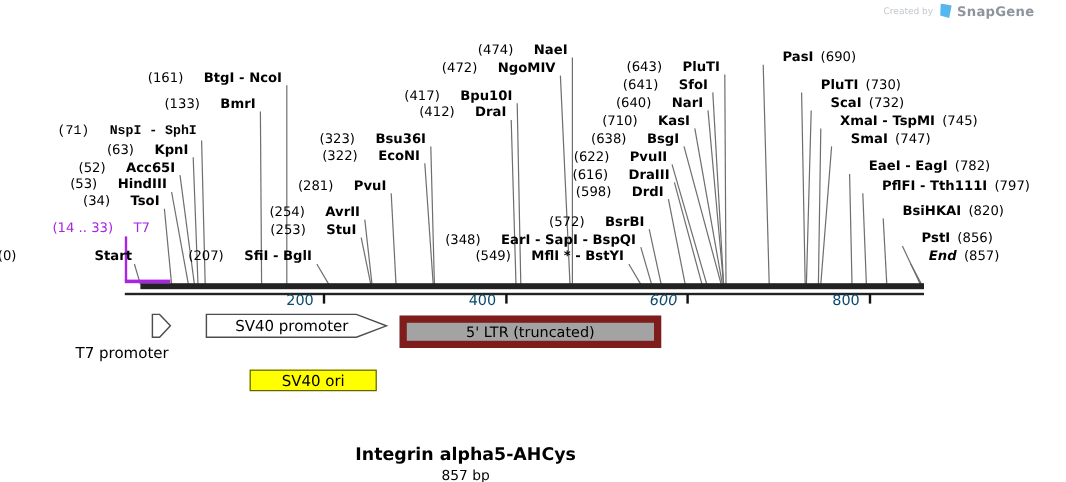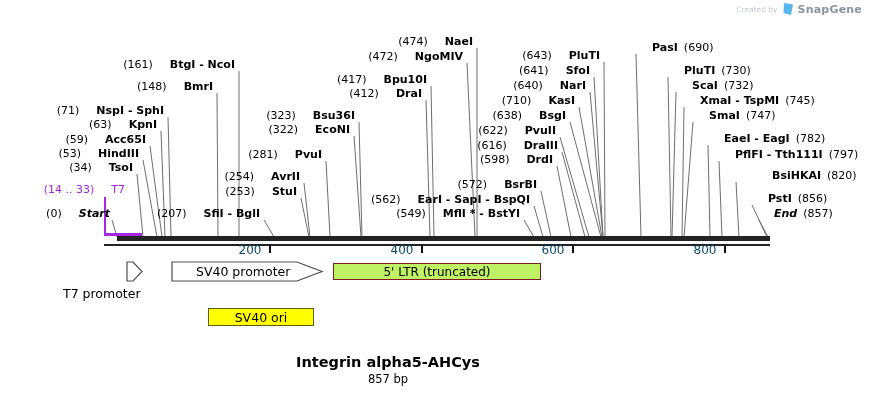--- a/index.html
+++ b/index.html
@@ -5,36 +5,36 @@
   html,body{margin:0;padding:0;background:#ffffff;}
   #stage{position:relative;width:888px;height:402px;background:#fff;overflow:hidden;
          font-family:"DejaVu Sans","Liberation Sans",sans-serif;}
   svg.leads{position:absolute;left:0;top:0;width:888px;height:402px;}
   .site{position:absolute;white-space:nowrap;font-size:11px;color:#000;line-height:13px;}
   .site .pos{font-weight:400;}
   .site .nm{font-weight:700;padding-left:12px;}
   .site.rform .nm{margin-right:6px;}
   .site.lform .pos{margin-right:5px;}
   .site.t7lab{color:#a825e3;}
-  .site.startlab .nm{font-style:italic;}
+  .site.startlab .nm{margin-left:48px;}
   .site.endlab .nm{font-style:italic;}
   .bar-thick{position:absolute;left:117px;top:236px;width:653px;height:5px;background:#232323;}
   .bar-thin{position:absolute;left:104px;top:244px;width:666px;height:2px;background:#232323;}
   .t7-vline{position:absolute;left:104px;top:197px;width:2px;height:37px;background:#a825e3;}
   .t7-hline{position:absolute;left:104px;top:233px;width:38px;height:3px;background:#a825e3;}
   .tick{position:absolute;top:245px;width:2px;height:8px;background:#111;}
   .ticklab{position:absolute;top:243px;width:34px;text-align:center;font-size:12px;color:#0c4a6e;}
   .featlab{position:absolute;font-size:12.5px;color:#000;white-space:nowrap;}
-  .ltrbox{position:absolute;left:333px;top:263px;width:206px;height:15px;background:#bef264;
-          border:1px solid #7f1d1d;display:flex;align-items:center;justify-content:center;
+  .ltrbox{position:absolute;left:333px;top:263px;width:206px;height:15px;background:#a3a3a3;
+          border:6px solid #7f1d1d;display:flex;align-items:center;justify-content:center;
           font-size:12px;color:#000;white-space:nowrap;}
   .oribox{position:absolute;left:208px;top:308px;width:104px;height:16px;background:#ffff00;
           border:1px solid #5f5f12;display:flex;align-items:center;justify-content:center;
           font-size:12.5px;color:#000;white-space:nowrap;}
-  .titleblock{position:absolute;left:0;top:354px;width:776px;text-align:center;}
+  .titleblock{position:absolute;left:0;top:371px;width:776px;text-align:center;}
   .maptitle{font-size:14.5px;font-weight:700;color:#000;}
   .maplen{font-size:11.5px;color:#000;margin-top:2px;}
   .credit{position:absolute;right:26px;top:3px;display:flex;align-items:center;gap:4px;}
   .credit .cby{font-size:7.5px;color:#c4c9ce;}
   .credit .brand{font-size:11px;font-weight:600;color:#8d949c;letter-spacing:.2px;}
 </style>
 </head>
 <body>
 
 <div id="stage">
@@ -93,60 +93,60 @@
 
   <div class="t7-vline"></div>
   <div class="t7-hline"></div>
 
   <div class="tick" style="left:269px;"></div>
   <div class="tick" style="left:421px;"></div>
   <div class="tick" style="left:572px;"></div>
   <div class="tick" style="left:724px;"></div>
   <div class="ticklab" style="left:233px;">200</div>
   <div class="ticklab" style="left:385px;">400</div>
-  <div class="ticklab" style="left:536px;">600</div>
+  <div class="ticklab" style="left:536px;font-style:italic;">600</div>
   <div class="ticklab" style="left:688px;">800</div>
 
   <div class="site lform" style="right:653px;top:58px;"><span class="pos">(161)</span><span class="nm">BtgI - NcoI</span></div>
-  <div class="site lform" style="right:675px;top:80px;"><span class="pos">(148)</span><span class="nm">BmrI</span></div>
-  <div class="site lform" style="right:724px;top:104px;"><span class="pos">(71)</span><span class="nm">NspI - SphI</span></div>
+  <div class="site lform" style="right:675px;top:80px;"><span class="pos">(133)</span><span class="nm">BmrI</span></div>
+  <div class="site lform" style="right:724px;top:104px;font-family:Liberation Mono, monospace;"><span class="pos">(71)</span><span class="nm">NspI - SphI</span></div>
   <div class="site lform" style="right:731px;top:118px;"><span class="pos">(63)</span><span class="nm">KpnI</span></div>
-  <div class="site lform" style="right:742px;top:133px;"><span class="pos">(59)</span><span class="nm">Acc65I</span></div>
+  <div class="site lform" style="right:742px;top:133px;"><span class="pos">(52)</span><span class="nm">Acc65I</span></div>
   <div class="site lform" style="right:749px;top:147px;"><span class="pos">(53)</span><span class="nm">HindIII</span></div>
   <div class="site lform" style="right:755px;top:161px;"><span class="pos">(34)</span><span class="nm">TsoI</span></div>
   <div class="site lform" style="right:628px;top:207px;text-align:right;"><span class="pos">(207)</span><span class="nm">SfiI - BglI</span></div>
   <div class="site lform" style="right:591px;top:185px;"><span class="pos">(253)</span><span class="nm">StuI</span></div>
   <div class="site lform" style="right:588px;top:170px;"><span class="pos">(254)</span><span class="nm">AvrII</span></div>
   <div class="site lform" style="right:566px;top:148px;"><span class="pos">(281)</span><span class="nm">PvuI</span></div>
   <div class="site lform" style="right:538px;top:123px;"><span class="pos">(322)</span><span class="nm">EcoNI</span></div>
   <div class="site lform" style="right:533px;top:109px;"><span class="pos">(323)</span><span class="nm">Bsu36I</span></div>
   <div class="site lform" style="right:466px;top:87px;"><span class="pos">(412)</span><span class="nm">DraI</span></div>
   <div class="site lform" style="right:461px;top:73px;"><span class="pos">(417)</span><span class="nm">Bpu10I</span></div>
   <div class="site lform" style="right:425px;top:50px;"><span class="pos">(472)</span><span class="nm">NgoMIV</span></div>
   <div class="site lform" style="right:415px;top:35px;"><span class="pos">(474)</span><span class="nm">NaeI</span></div>
   <div class="site lform" style="right:368px;top:207px;"><span class="pos">(549)</span><span class="nm">MflI * - BstYI</span></div>
-  <div class="site lform" style="right:358px;top:193px;"><span class="pos">(562)</span><span class="nm">EarI - SapI - BspQI</span></div>
+  <div class="site lform" style="right:358px;top:193px;"><span class="pos">(348)</span><span class="nm">EarI - SapI - BspQI</span></div>
   <div class="site lform" style="right:351px;top:178px;"><span class="pos">(572)</span><span class="nm">BsrBI</span></div>
   <div class="site lform" style="right:335px;top:153px;"><span class="pos">(598)</span><span class="nm">DrdI</span></div>
   <div class="site lform" style="right:330px;top:139px;"><span class="pos">(616)</span><span class="nm">DraIII</span></div>
   <div class="site lform" style="right:332px;top:124px;"><span class="pos">(622)</span><span class="nm">PvuII</span></div>
   <div class="site lform" style="right:322px;top:109px;"><span class="pos">(638)</span><span class="nm">BsgI</span></div>
   <div class="site lform" style="right:313px;top:94px;"><span class="pos">(710)</span><span class="nm">KasI</span></div>
   <div class="site lform" style="right:302px;top:79px;"><span class="pos">(640)</span><span class="nm">NarI</span></div>
   <div class="site lform" style="right:298px;top:64px;"><span class="pos">(641)</span><span class="nm">SfoI</span></div>
   <div class="site lform" style="right:288px;top:49px;"><span class="pos">(643)</span><span class="nm">PluTI</span></div>
 
   <div class="site rform" style="left:640px;top:41px;"><span class="nm">PasI</span><span class="pos">(690)</span></div>
   <div class="site rform" style="left:672px;top:64px;"><span class="nm">PluTI</span><span class="pos">(730)</span></div>
   <div class="site rform" style="left:680px;top:79px;"><span class="nm">ScaI</span><span class="pos">(732)</span></div>
   <div class="site rform" style="left:688px;top:94px;"><span class="nm">XmaI - TspMI</span><span class="pos">(745)</span></div>
   <div class="site rform" style="left:697px;top:109px;"><span class="nm">SmaI</span><span class="pos">(747)</span></div>
   <div class="site rform" style="left:712px;top:132px;"><span class="nm">EaeI - EagI</span><span class="pos">(782)</span></div>
   <div class="site rform" style="left:723px;top:148px;"><span class="nm">PflFI - Tth111I</span><span class="pos">(797)</span></div>
-  <div class="site rform" style="left:740px;top:169px;margin-left:20px;"><span class="nm">BsiHKAI</span><span class="pos">(820)</span></div>
+  <div class="site rform" style="left:740px;top:169px;"><span class="nm">BsiHKAI</span><span class="pos">(820)</span></div>
   <div class="site rform" style="left:756px;top:192px;"><span class="nm">PstI</span><span class="pos">(856)</span></div>
 
   <div class="site lform startlab" style="right:778px;top:207px;"><span class="pos">(0)</span><span class="nm">Start</span></div>
   <div class="site rform endlab" style="left:762px;top:207px;"><span class="nm">End</span><span class="pos">(857)</span></div>
   <div class="site lform t7lab" style="right:763px;top:183px;"><span class="pos">(14 .. 33)</span><span class="nm" style="font-weight:400;">T7</span></div>
 
   <div class="featlab" style="left:63px;top:286px;">T7 promoter</div>
   <div class="featlab" style="left:196px;top:264px;">SV40 promoter</div>
   <div class="ltrbox">
       <span>5' LTR (truncated)</span>

